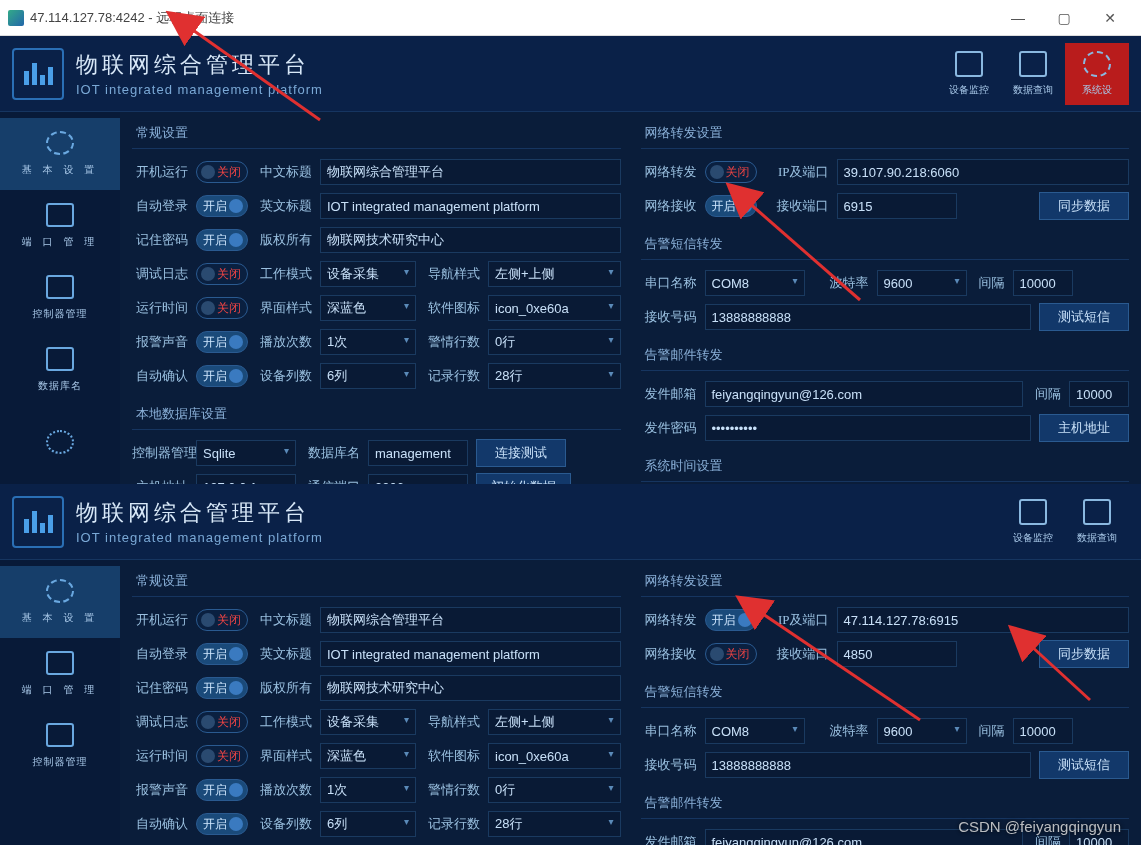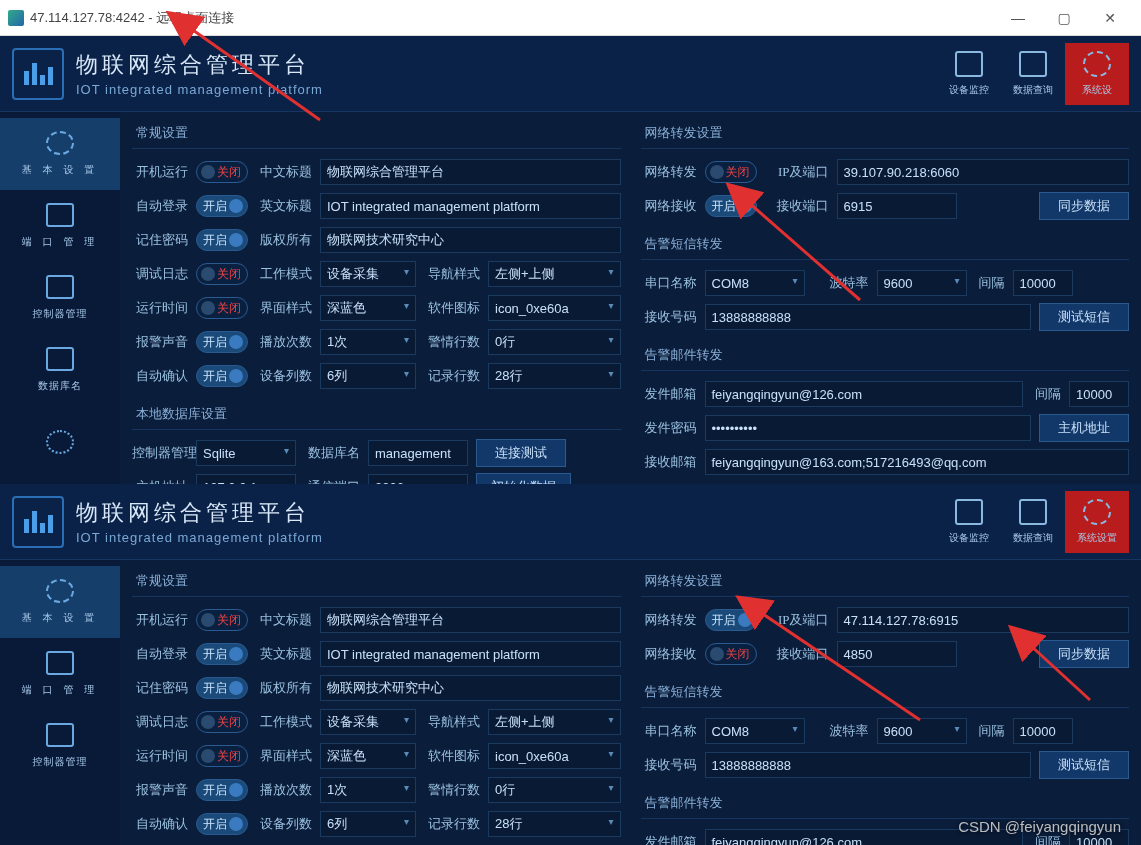--- a/index.html
+++ b/index.html
@@ -220,24 +220,20 @@
             <span class="lbl">发件邮箱</span>
             <span class="input">feiyangqingyun@126.com</span>
             <span class="lbl" style="width:30px">间隔</span>
             <span class="input" style="flex:0 0 60px">10000</span>
           </div>
         <div class="row">
             <span class="lbl">发件密码</span>
             <span class="input">••••••••••</span>
             <span class="btn">主机地址</span>
           </div>
-        <div class="row">
-            <span class="lbl">接收邮箱</span>
-            <span class="input">feiyangqingyun@163.com;517216493@qq.com</span>
-          </div>
         <div class="section-title" style="margin-top:6px">系统时间设置</div>
         <div class="row">
             <span class="input select" style="flex:0 0 80px">2022</span>
             <span>年</span>
             <span class="input select" style="flex:0 0 80px">5</span>
             <span>月</span>
             <span class="input select" style="flex:0 0 80px">22</span>
             <span>日</span>
           </div>
       </div>
@@ -260,24 +256,20 @@
       <p>IOT integrated management platform</p>
     </div>
     <div class="top-right">
       <div class="top-tab">
           <div class="ticon"></div>
           <span>设备监控</span>
         </div>
       <div class="top-tab">
           <div class="ticon"></div>
           <span>数据查询</span>
-        </div>
-      <div class="top-tab active">
-          <div class="ticon" style="border-radius:50%;border-style:dashed"></div>
-          <span>系统设置</span>
         </div>
     </div>
   </div>
   <div class="body-row">
     <div class="sidebar">
       <div class="side-item active">
           <div class="sicon gear"></div>
           <span>基 本 设 置</span>
         </div>
       <div class="side-item">

